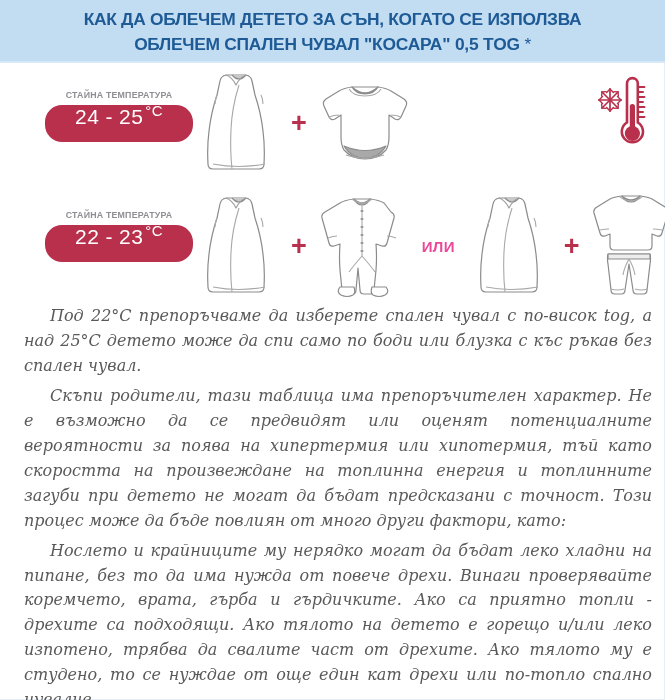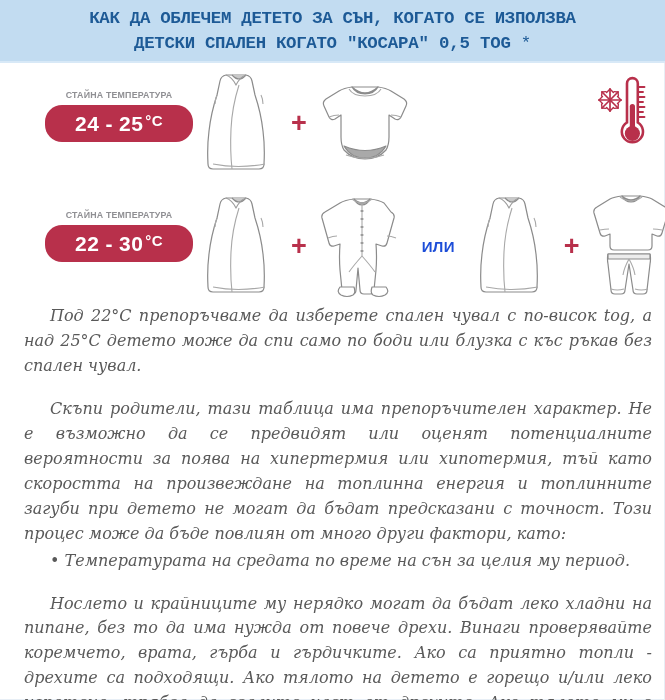--- a/index.html
+++ b/index.html
@@ -27,21 +27,20 @@
     align-items: center; justify-content: center;
     padding-top: 2px;
   }
   .header-line {
     color: #1d5a96;
     font-size: 17.4px;
     font-weight: 700;
     letter-spacing: -0.3px;
     line-height: 1.42;
     white-space: nowrap;
-    font-family: Liberation Mono, monospace;
   }
   .header-line .bold-part { font-weight: 900; letter-spacing: -0.2px; }
   .header-line .asterisk { font-weight: 400; }
 
   
   .temp-block { position: absolute; width: 148px; }
   .temp-block.row1 { left: 45px; top: 89px; }
   .temp-block.row2 { left: 45px; top: 209px; }
   .temp-caption {
     color: #8f8f93;
@@ -50,43 +49,43 @@
     letter-spacing: 0.2px;
     text-align: center;
     margin-bottom: 5px;
     white-space: nowrap;
     transform: scaleX(0.92);
   }
   .temp-badge {
     background: #b8304b;
     color: #ffffff;
     height: 37px;
-    display: flex; align-items: center; justify-content: center;
+    display: flex; justify-content: center;
     font-size: 21px;
-    font-weight: 700;
+    font-weight: 400;
     letter-spacing: 0.4px;
     border-radius: 17px;
   }
   .temp-badge .deg { font-size: 15px; position: relative; top: -3px; padding-left: 2px; }
 
   
   .illus-row { position: absolute; display: flex; align-items: center; }
   .illus-row.row1 { left: 196px; top: 70px; height: 106px; }
   .illus-row.row2 { left: 196px; top: 192px; height: 108px; }
 
   .plus {
     color: #b8304b;
     font-size: 27px;
     font-weight: 700;
     line-height: 1;
     padding: 0 9px;
     user-select: none;
   }
   .or-word {
-    color: #1d4ed8;
+    color: #ec4899;
     font-size: 15px;
     font-weight: 700;
     letter-spacing: 0.3px;
     padding: 0 14px;
   }
   .garment { display: block; }
 
   
   .thermo { position: absolute; left: 597px; top: 74px; }
 
@@ -97,30 +96,30 @@
     width: 628px;
     color: #595959;
     font-family: "DejaVu Serif", serif;
     font-style: italic;
     font-size: 16px;
     line-height: 1.56;
   }
   .body-text p { margin: 0 0 2px 0; }
   .body-text p.indent { text-indent: 26px; text-align: justify; }
   .body-text p.bullet { text-indent: 26px; text-align: justify; }
-  .body-text p.gap { margin-top: 18px; }
+  .body-text p.gap { margin-top: 5px; }
 </style>
 </head>
 <body>
 
 <div class="page">
 
   <div class="header">
     <div class="header-line">КАК ДА ОБЛЕЧЕМ ДЕТЕТО ЗА СЪН, КОГАТО СЕ ИЗПОЛЗВА</div>
-    <div class="header-line"><span>ДЕТСКИ СПАЛЕН КОГАТО </span><span class="bold-part">"КОСАРА" 0,5 TOG</span><span class="asterisk"> *</span></div>
+    <div class="header-line"><span>ОБЛЕЧЕМ СПАЛЕН ЧУВАЛ </span><span class="bold-part">"КОСАРА" 0,5 TOG</span><span class="asterisk"> *</span></div>
   </div>
 
   <div class="thermo">
     <svg width="58" height="76" viewBox="0 0 58 76" aria-hidden="true">
       <g fill="none" stroke="#b8304b" stroke-width="2.4" stroke-linecap="round">
 
         <g stroke-width="1.7" transform="translate(13,26)">
           <line x1="-11" y1="0" x2="11" y2="0"></line>
           <line x1="0" y1="-11" x2="0" y2="11"></line>
           <line x1="-8" y1="-8" x2="8" y2="8"></line>
@@ -204,21 +203,21 @@
           <path d="M85 44 q-5 -2 -10 -2"></path>
           <path d="M30 82 q19 7 38 0"></path>
         </g>
       </svg>
     </span>
   </div>
 
   <div class="temp-block row2">
     <div class="temp-caption">СТАЙНА ТЕМПЕРАТУРА</div>
     <div class="temp-badge">
-      <span>22 - 30</span>
+      <span>22 - 23</span>
       <span class="deg">°C</span>
     </div>
   </div>
 
   <div class="illus-row row2">
     <span class="garment">
       <svg width="86" height="106" viewBox="0 0 86 106" aria-hidden="true">
         <g fill="#ffffff" stroke="#8b8b8b" stroke-width="1.2" stroke-linejoin="round">
           <path d="M30 7 q-5 1 -6 6 l-3 14 q-6 18 -8 36 q-2 16 -1 33 q0 5 5 5 h46 q5 0 5 -5 q1 -17 -1 -33 q-2 -18 -8 -36 l-3 -14 q-1 -5 -6 -6 z"></path>
           <path d="M36 7 q7 8 14 0" fill="#c9c9c9"></path>
@@ -301,17 +300,16 @@
           <path d="M22 99 q6 2 13 0"></path>
           <path d="M46 99 q6 2 13 0"></path>
         </g>
       </svg>
     </span>
   </div>
 
   <div class="body-text">
     <p class="indent">Под 22°С препоръчваме да изберете спален чувал с по-висок tog, а над 25°С детето може да спи само по боди или блузка с къс ръкав без спален чувал.</p>
     <p class="indent gap">Скъпи родители, тази таблица има препоръчителен характер. Не е възможно да се предвидят или оценят потенциалните вероятности за поява на хипертермия или хипотермия, тъй като скоростта на произвеждане на топлинна енергия и топлинните загуби при детето не могат да бъдат предсказани с точност. Този процес може да бъде повлиян от много други фактори, като:</p>
-    <p class="bullet">• Температурата на средата по време на сън за целия му период.</p>
     <p class="indent gap">Нослето и крайниците му нерядко могат да бъдат леко хладни на пипане, без то да има нужда от повече дрехи. Винаги проверявайте коремчето, врата, гърба и гърдичките. Ако са приятно топли - дрехите са подходящи. Ако тялото на детето е горещо и/или леко изпотено, трябва да свалите част от дрехите. Ако тялото му е студено, то се нуждае от още един кат дрехи или по-топло спално чувалче.</p>
   </div>
 
 </div>
 
 </body></html>

